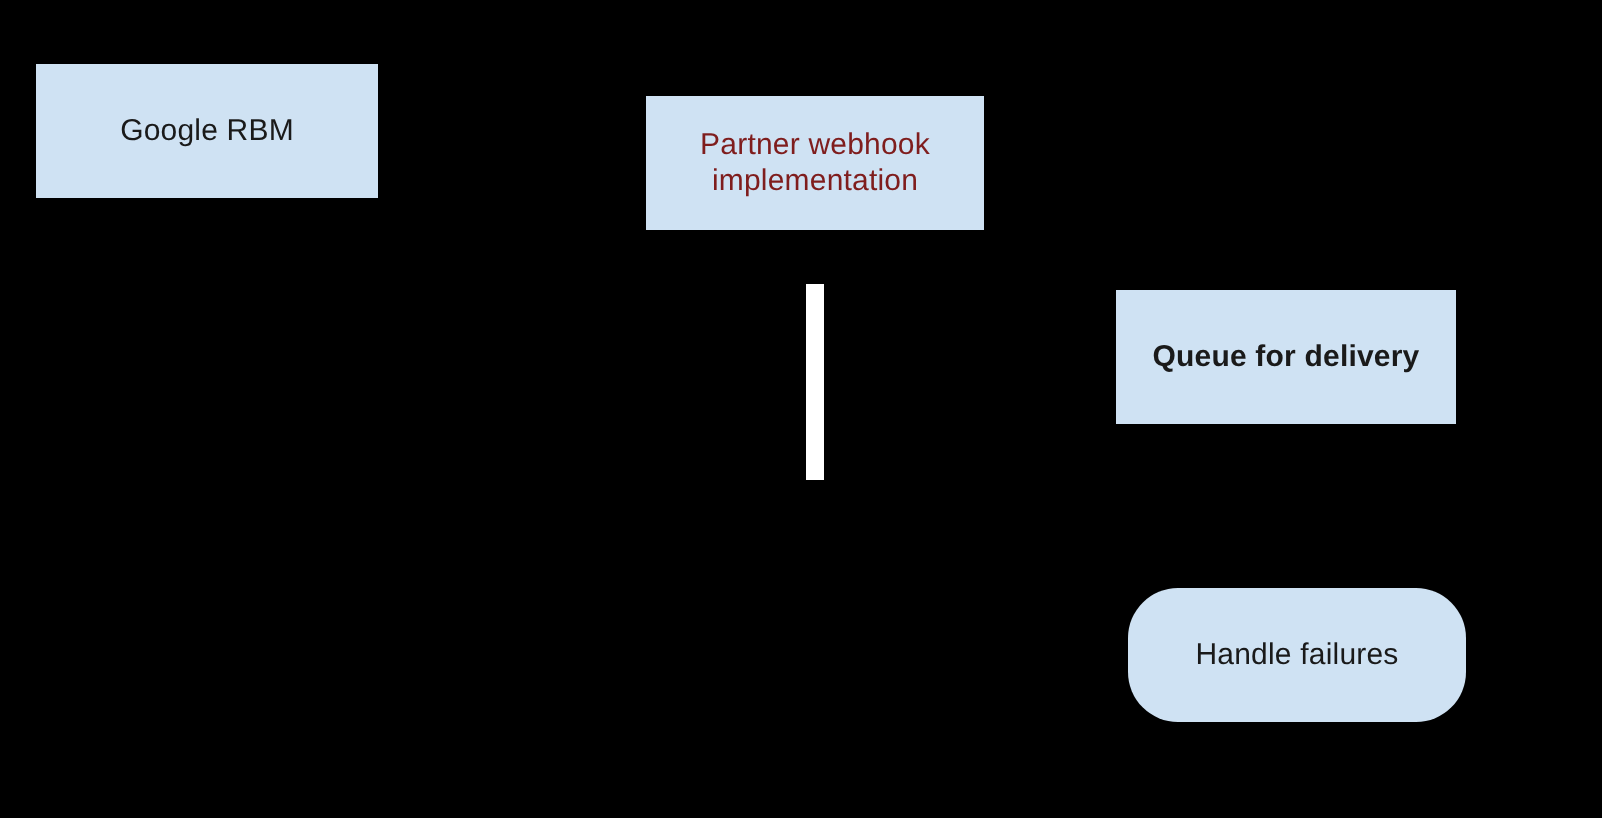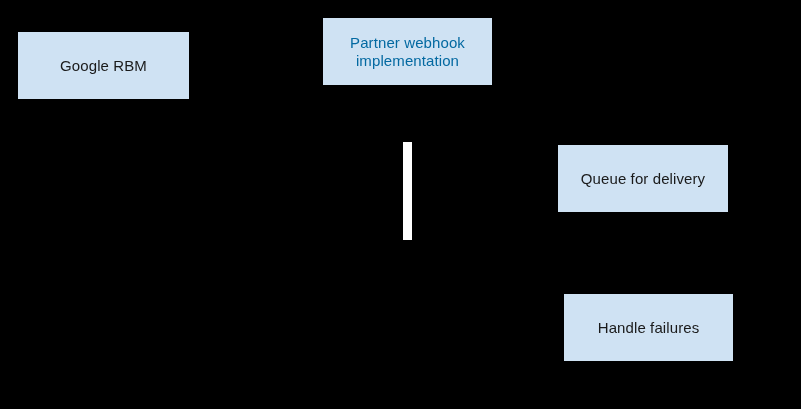--- a/index.html
+++ b/index.html
@@ -45,28 +45,28 @@
 </style>
 </head>
 <body>
 
 <div id="canvas" style="width: 801px; height: 409px; background: rgb(0, 0, 0);">
 
   <div class="node" id="node-google-rbm" style="left: 18px; top: 32px; width: 171px; height: 67px; background: rgb(207, 226, 243); color: rgb(26, 26, 26);">
     <span class="node-label">Google RBM</span>
   </div>
 
-  <div class="node" id="node-partner-webhook-implementation" style="left: 323px; top: 18px; width: 169px; height: 67px; background: rgb(207, 226, 243); color: #0369a1;">
+  <div class="node" id="node-partner-webhook-implementation" style="left: 323px; top: 48px; width: 169px; height: 67px; background: rgb(207, 226, 243); color: #7f1d1d;">
     <span class="node-label">Partner webhook
 implementation</span>
   </div>
 
-  <div class="node" id="node-queue-for-delivery" style="left: 558px; top: 145px; width: 170px; height: 67px; background: rgb(207, 226, 243); color: rgb(26, 26, 26);">
+  <div class="node" id="node-queue-for-delivery" style="left: 558px; top: 145px; width: 170px; height: 67px; background: rgb(207, 226, 243); color: rgb(26, 26, 26); font-weight: bold;">
     <span class="node-label">Queue for delivery</span>
   </div>
 
-  <div class="node" id="node-handle-failures" style="left: 564px; top: 294px; width: 169px; height: 67px; background: rgb(207, 226, 243); color: rgb(26, 26, 26);">
+  <div class="node" id="node-handle-failures" style="left: 564px; top: 294px; width: 169px; height: 67px; background: rgb(207, 226, 243); color: rgb(26, 26, 26); border-radius: 25px;">
     <span class="node-label">Handle failures</span>
   </div>
 
   <div class="connector-vertical" id="connector-vertical" style="left: 403px; top: 142px; width: 9px; height: 98px; background: rgb(255, 255, 255);"></div>
 
 </div>
 
 </body></html>

